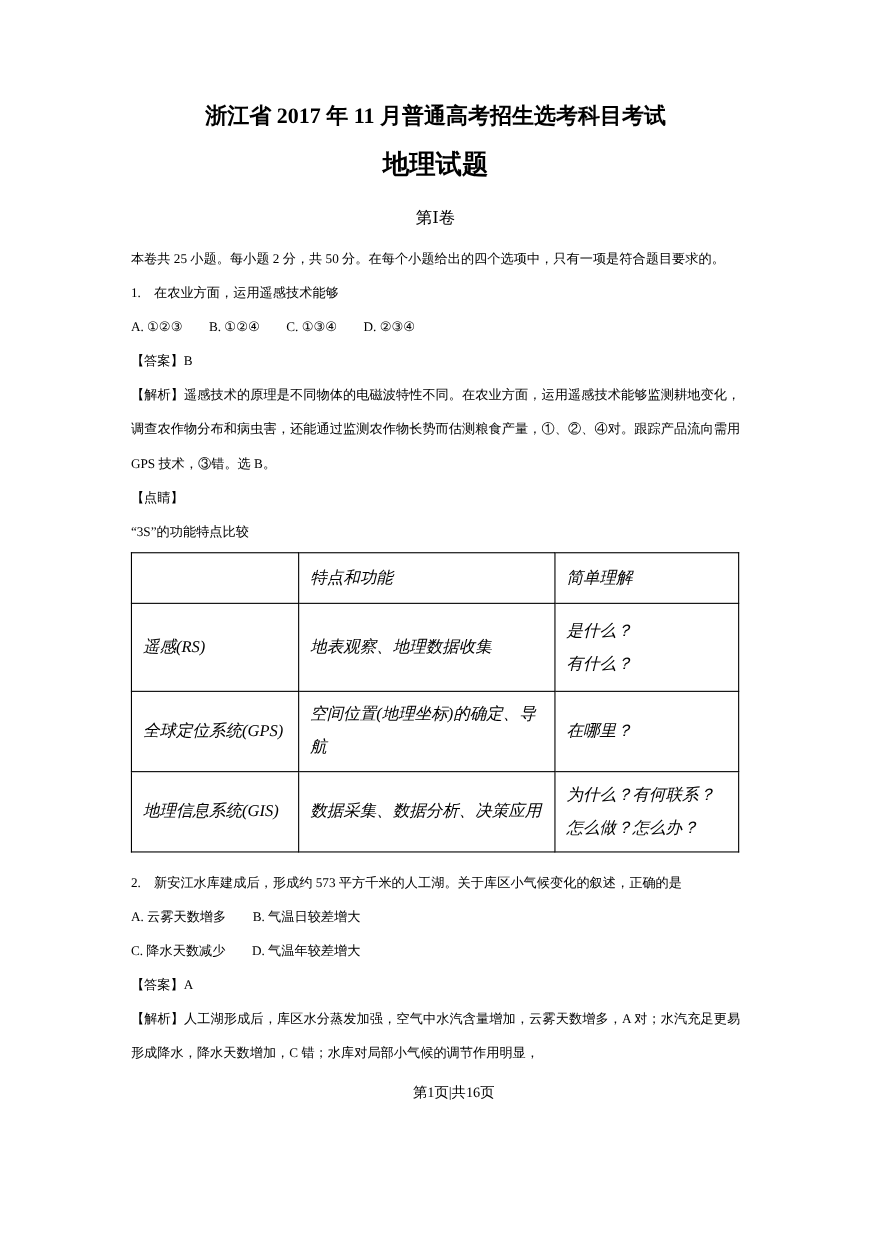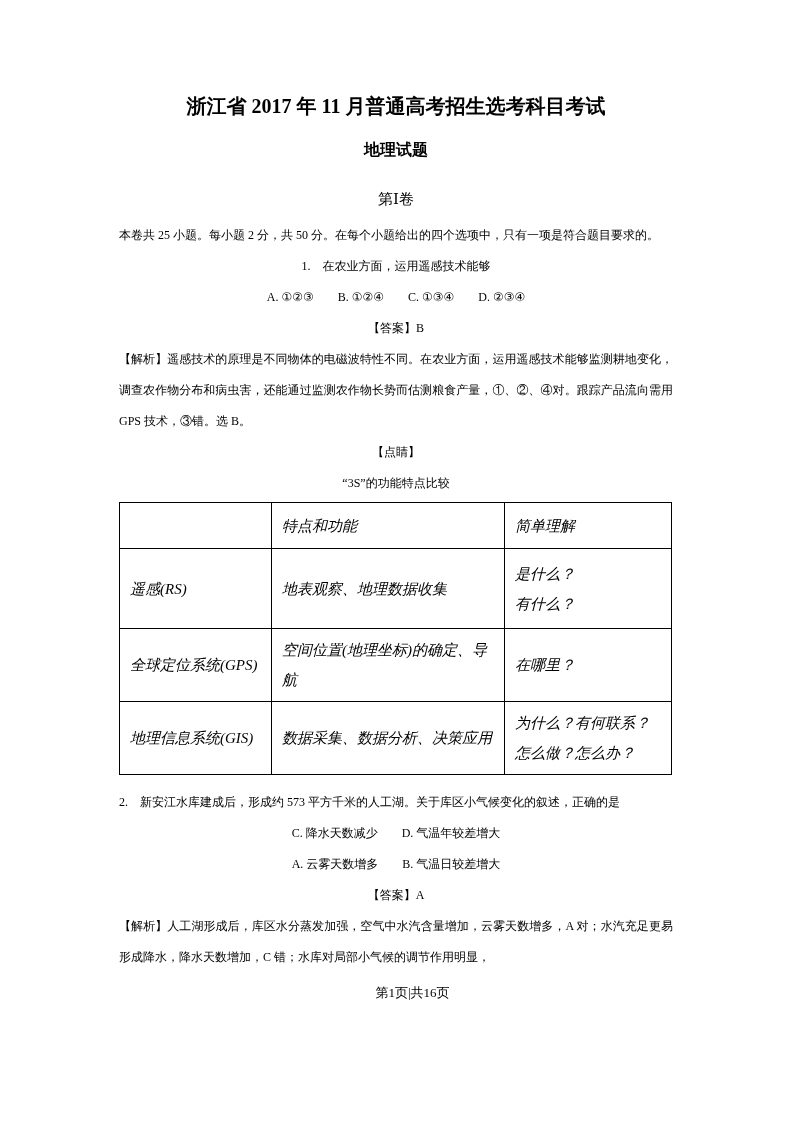--- a/index.html
+++ b/index.html
@@ -21,39 +21,39 @@
     padding: 92px 120px 0 119px;
   }
   .title {
     font-size: 20px;
     font-weight: bold;
     text-align: center;
     line-height: 28px;
     margin: 0 0 16px 0;
   }
   .subtitle {
-    font-size: 16px;
+    font-size: 24px;
     font-weight: bold;
     text-align: center;
     line-height: 28px;
     margin: 0 0 22px 0;
   }
   .section-heading {
     font-size: 15px;
     text-align: center;
     line-height: 26px;
     margin: 0 0 8px 0;
   }
   p.body {
     font-size: 12px;
     line-height: 31px;
     margin: 0;
     text-align: justify;
   }
-  p.nojustify { text-align: center; }
+  p.nojustify { text-align: left; }
   .gap-md { margin-top: 8px; }
   .fn-table {
     border-collapse: collapse;
     table-layout: fixed;
     margin: 3px 0 12px 0;
     font-style: italic;
   }
   .fn-table td, .fn-table th {
     border: 1px solid #000000;
     font-size: 15px;
@@ -120,21 +120,21 @@
       </tr>
       <tr style="height:68px">
         <td>地理信息系统(GIS)</td>
         <td>数据采集、数据分析、决策应用</td>
         <td>为什么？有何联系？怎么做？怎么办？</td>
       </tr>
     </tbody>
       </table>
 
     <p class="body">2.　新安江水库建成后，形成约 573 平方千米的人工湖。关于库区小气候变化的叙述，正确的是</p>
+    <p class="body nojustify">A. 云雾天数增多　　B. 气温日较差增大</p>
     <p class="body nojustify">C. 降水天数减少　　D. 气温年较差增大</p>
-    <p class="body nojustify">A. 云雾天数增多　　B. 气温日较差增大</p>
     <p class="body nojustify">【答案】A</p>
     <p class="body">【解析】人工湖形成后，库区水分蒸发加强，空气中水汽含量增加，云雾天数增多，A 对；水汽充足更易形成降水，降水天数增加，C 错；水库对局部小气候的调节作用明显，</p>
 
   </div>
 
   <div class="footer">第1页|共16页</div>
 </div>
 
 </body></html>

